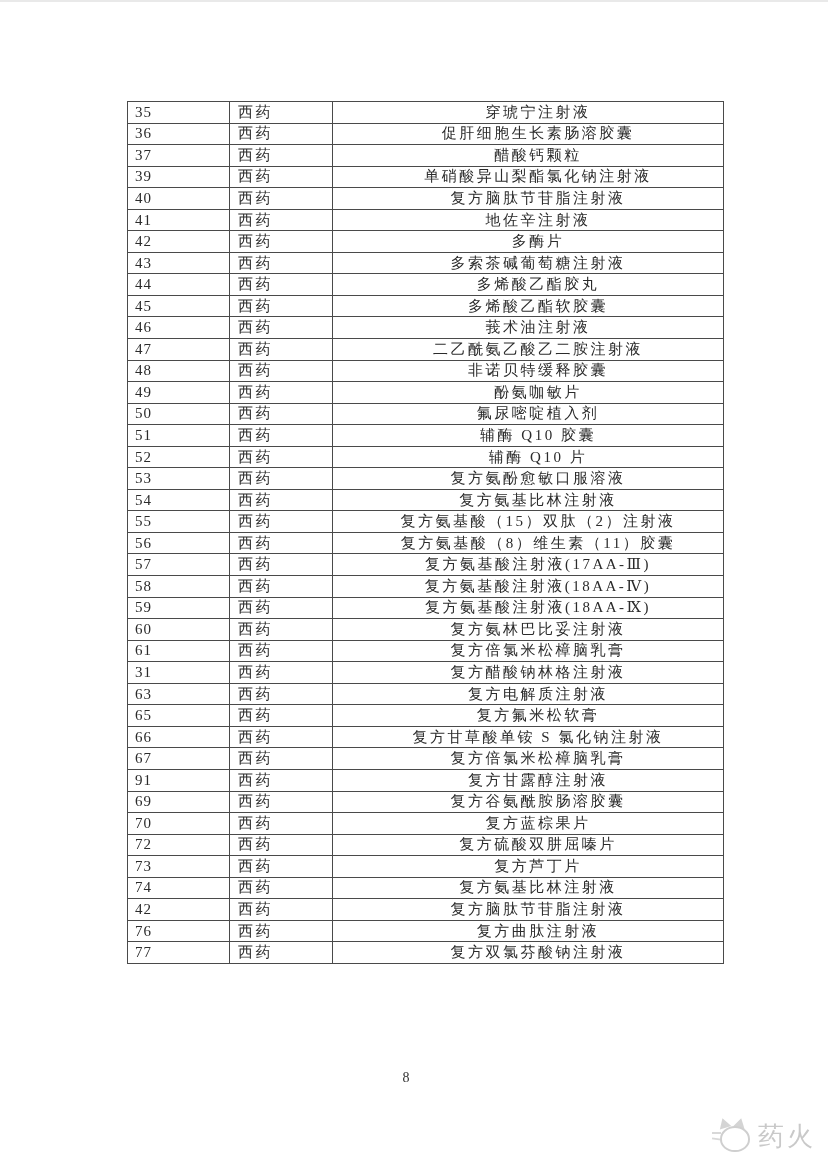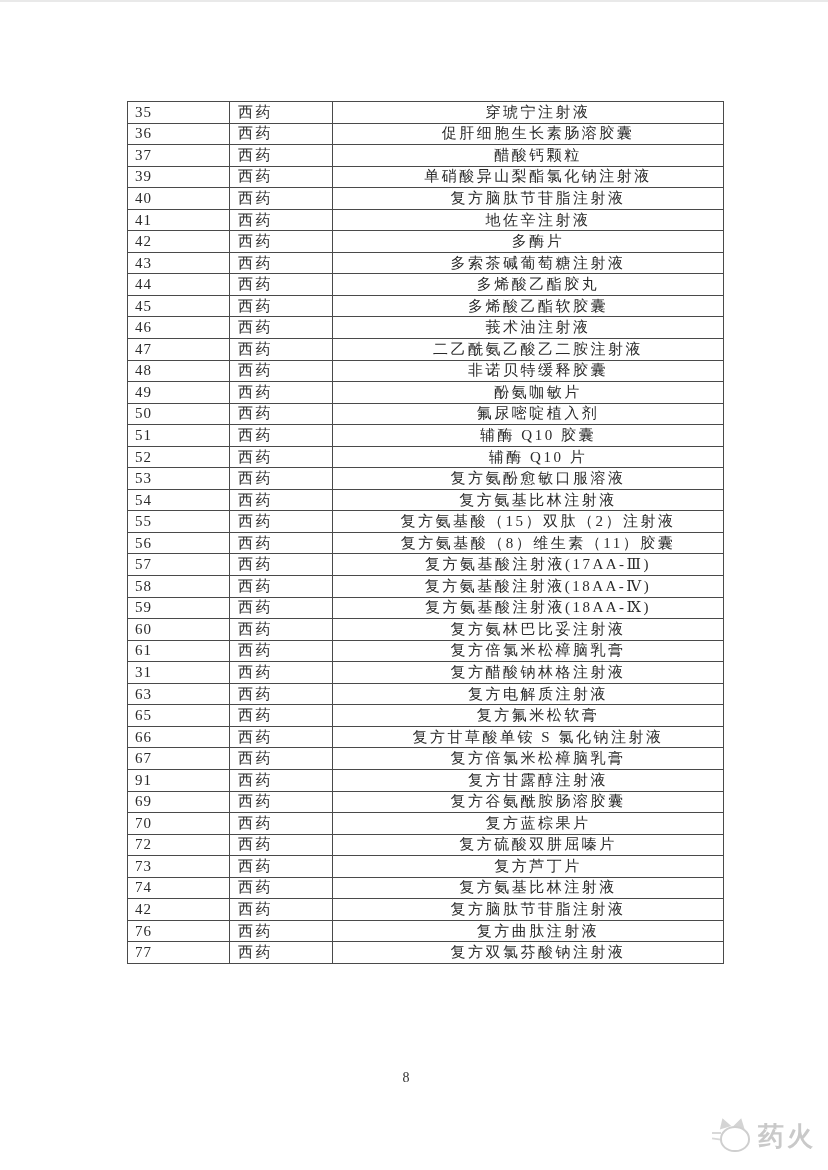--- a/index.html
+++ b/index.html
@@ -99,21 +99,21 @@
   .cat-logo .ear-right { left: 22px; top: 0; transform: rotate(14deg); }
   .cat-logo .whisker {
     position: absolute;
     width: 9px; height: 2px;
     background: #d8d8d8;
   }
   .cat-logo .w1 { left: 0; top: 14px; }
   .cat-logo .w2 { left: 0; top: 20px; transform: rotate(8deg); }
   .watermark-text {
     font-family: "Liberation Sans", "DejaVu Sans", sans-serif;
-    font-weight: bold;
+    font-weight: normal;
     font-size: 26px;
     letter-spacing: 3px;
   }
 </style>
 </head>
 <body>
 
 <div class="scan-edge-top"></div>
 
 <table class="drug-table">

